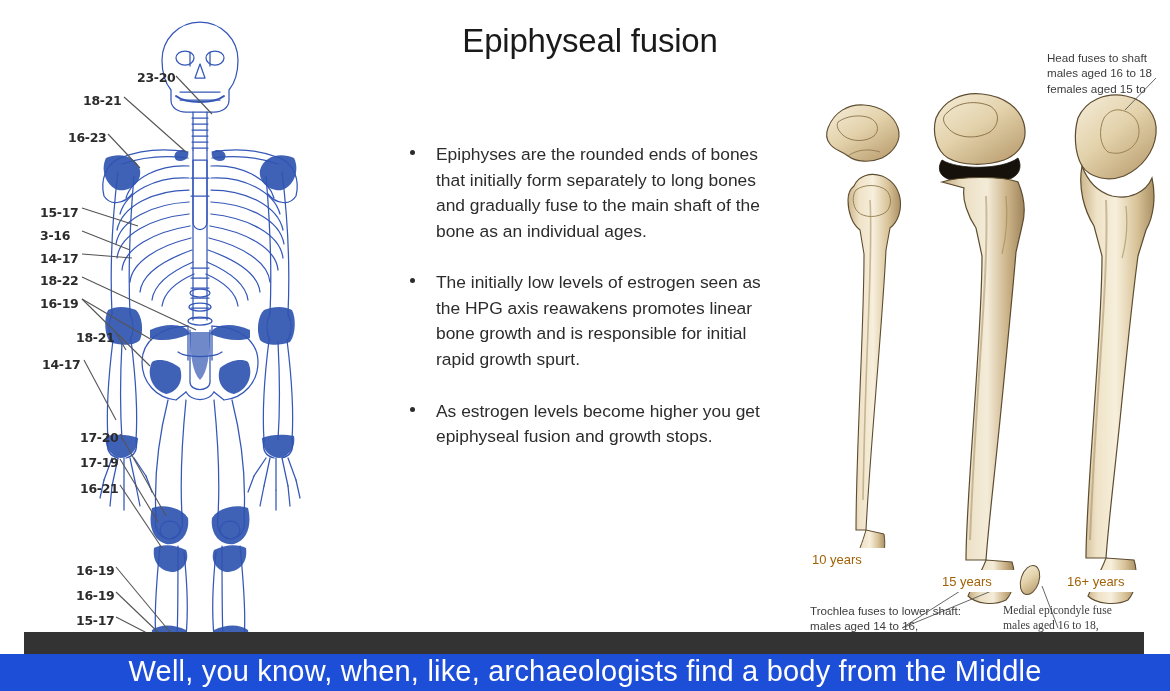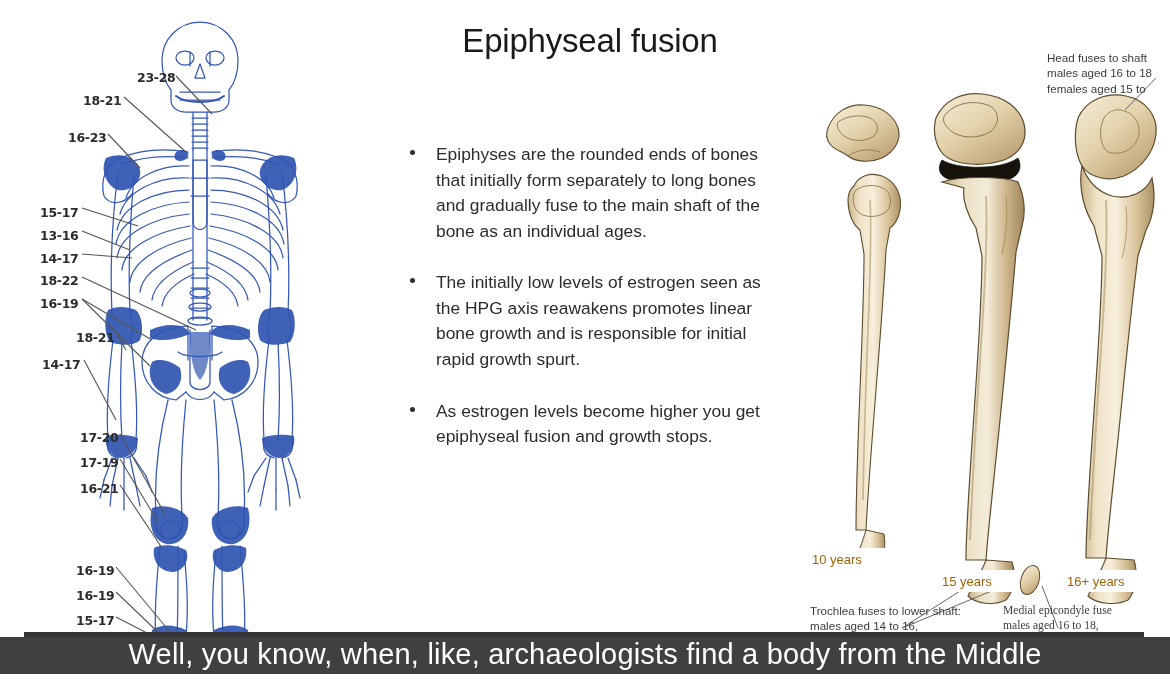--- a/index.html
+++ b/index.html
@@ -102,23 +102,23 @@
     white-space: nowrap;
   }
   .white-chip {
     position: absolute;
     background: #ffffff;
   }
 
   
   #caption-bar {
     position: absolute;
-    left: 0; bottom: 17px;
+    left: 0; bottom: 0;
     width: 1170px; height: 37px;
-    background: #404040;
+    background: #1d4ed8;
     overflow: hidden;
   }
   #caption-text {
     position: absolute;
     left: 50%;
     transform: translateX(-50%);
     top: 1px;
     white-space: nowrap;
     color: #ffffff;
     font-size: 29px;
@@ -299,25 +299,25 @@
         <path d="M120 434 L166 516"></path>
         <path d="M120 459 L158 522"></path>
         <path d="M120 485 L162 548"></path>
         <path d="M116 567 L170 632"></path>
         <path d="M116 592 L162 636"></path>
         <path d="M116 617 L176 648"></path>
       </g>
     </svg>
 
     <div id="skeleton-labels">
-        <div class="sk-label" style="left: 137px; top: 70px;">23-28</div>
+        <div class="sk-label" style="left: 137px; top: 70px;">23-20</div>
         <div class="sk-label" style="left: 83px; top: 93px;">18-21</div>
         <div class="sk-label" style="left: 68px; top: 130px;">16-23</div>
         <div class="sk-label" style="left: 40px; top: 205px;">15-17</div>
-        <div class="sk-label" style="left: 40px; top: 228px;">13-16</div>
+        <div class="sk-label" style="left: 40px; top: 228px;">3-16</div>
         <div class="sk-label" style="left: 40px; top: 251px;">14-17</div>
         <div class="sk-label" style="left: 40px; top: 273px;">18-22</div>
         <div class="sk-label" style="left: 40px; top: 296px;">16-19</div>
         <div class="sk-label" style="left: 76px; top: 330px;">18-21</div>
         <div class="sk-label" style="left: 42px; top: 357px;">14-17</div>
         <div class="sk-label" style="left: 80px; top: 430px;">17-20</div>
         <div class="sk-label" style="left: 80px; top: 455px;">17-19</div>
         <div class="sk-label" style="left: 80px; top: 481px;">16-21</div>
         <div class="sk-label" style="left: 76px; top: 563px;">16-19</div>
         <div class="sk-label" style="left: 76px; top: 588px;">16-19</div>

